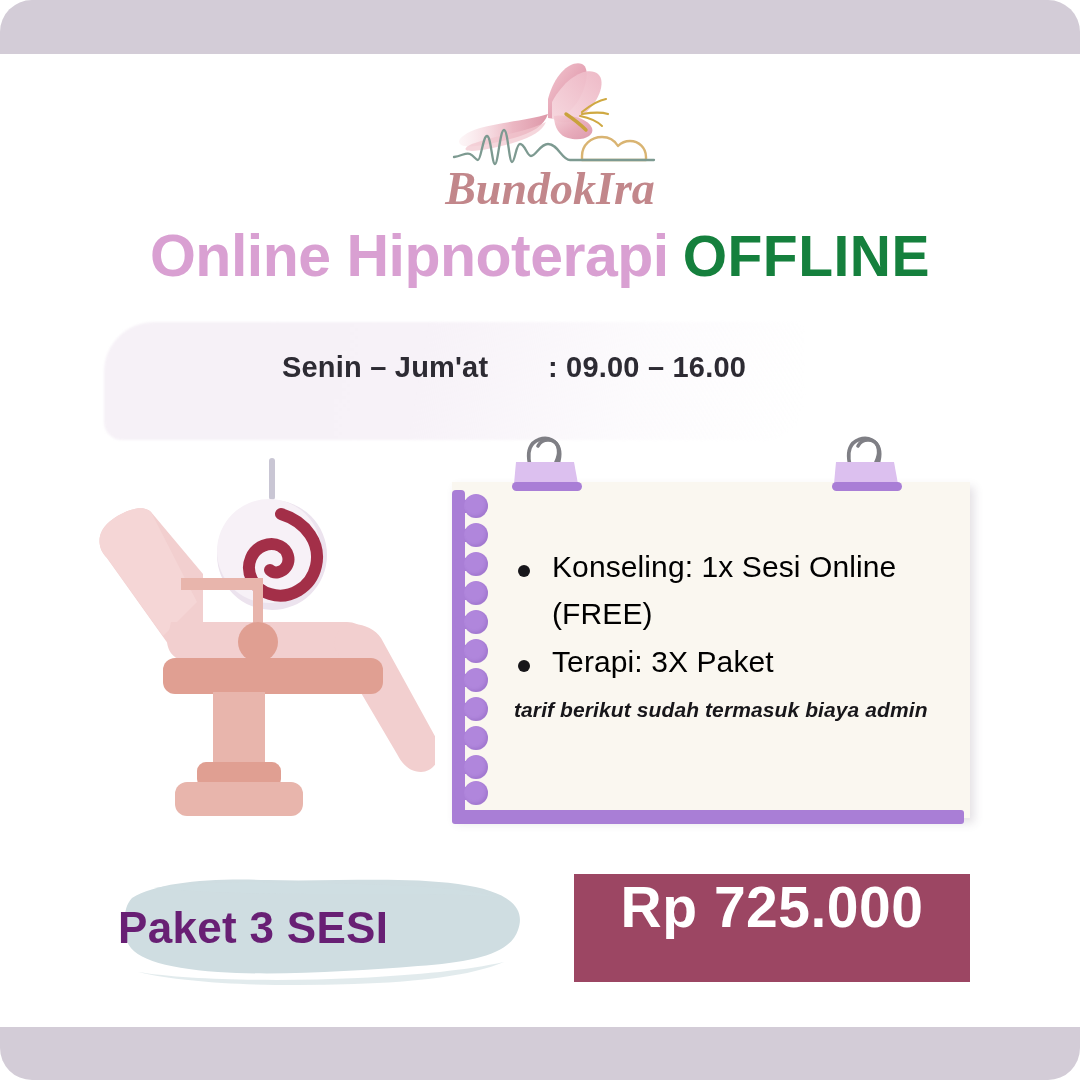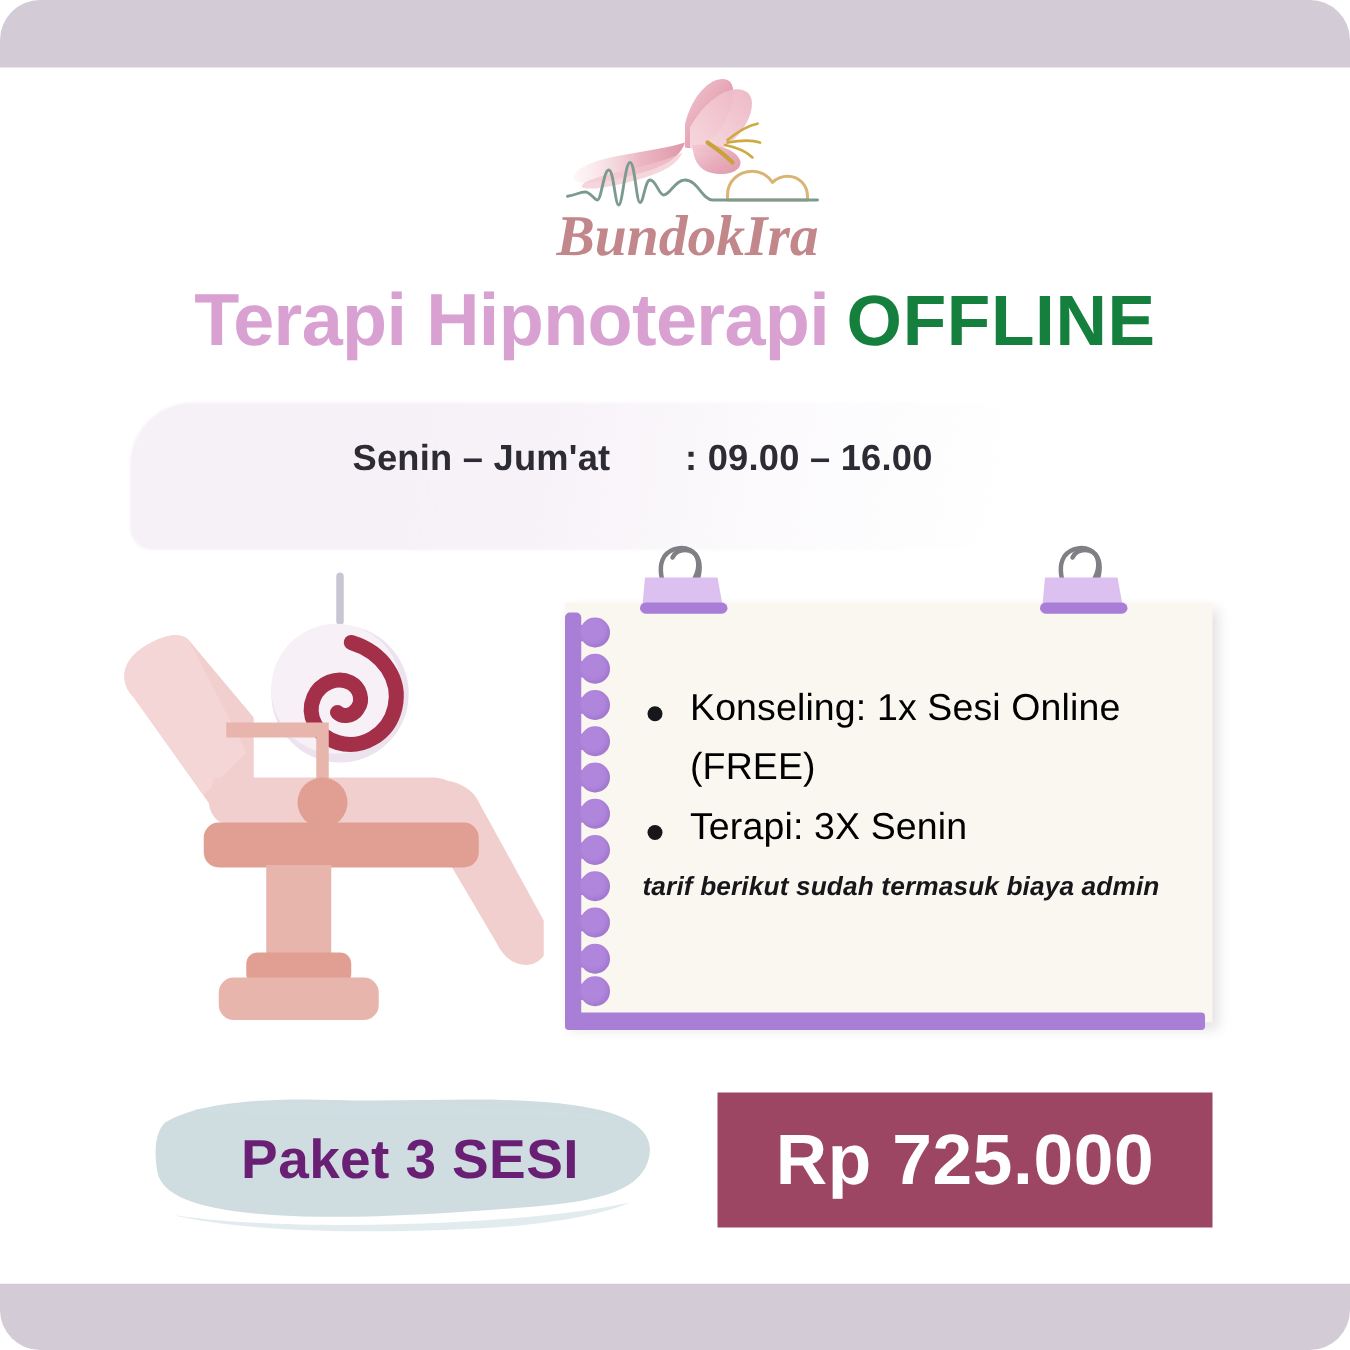--- a/index.html
+++ b/index.html
@@ -214,35 +214,34 @@
   }
   #brush-wrap svg { display: block; width: 420px; height: 120px; }
   #package-label {
     position: absolute;
     left: 118px;
     top: 868px;
     width: 420px;
     height: 120px;
     display: flex;
     align-items: center;
-    justify-content: center;
+    justify-content: flex-start;
     font-size: 44px;
     font-weight: bold;
     color: #681f74;
     letter-spacing: 0.3px;
   }
   #price-box {
     position: absolute;
     left: 574px;
     top: 874px;
     width: 396px;
     height: 108px;
     background: #9c4663;
     display: flex;
-    align-items: center;
     justify-content: center;
   }
   #price-text {
     font-size: 57px;
     font-weight: bold;
     color: #ffffff;
     letter-spacing: 0.5px;
   }
 </style>
 </head>
@@ -296,21 +295,21 @@
 
       <g>
         <path d="M24 105 C32 104 36 100 40 102 C44 104 46 108 48 108 C51 108 53 84 57 84 C61 84 62 112 65 112 C68 112 70 78 74 78 C78 78 79 110 82 110 C85 110 86 92 90 92 C95 92 97 104 101 104 C106 104 110 92 118 92 C128 92 132 108 140 108 L224 108" fill="none" stroke="#7d9a91" stroke-width="2.3" stroke-linecap="round" stroke-linejoin="round"></path>
       </g>
 
       <text x="120" y="152" text-anchor="middle" font-family="Liberation Serif, serif" font-size="46" font-style="italic" font-weight="bold" fill="#c2878b">BundokIra</text>
     </svg>
   </div>
 
   <div id="headline">
-    <span class="t1">Terapi Hipnoterapi</span><span class="t2">OFFLINE</span>
+    <span class="t1">Online Hipnoterapi</span><span class="t2">OFFLINE</span>
   </div>
 
   <div id="schedule-wash"></div>
   <div id="schedule">
     <table>
       <tbody>
           <tr>
         <td class="day">Senin – Jum'at</td>
         <td class="time">: 09.00 – 16.00</td>
       </tr>
@@ -382,21 +381,21 @@
     </div>
 
     <div id="note-content">
       <ul class="note-list">
         <li>
           <span class="dot"></span>
           <span>Konseling: 1x Sesi Online (FREE)</span>
         </li>
         <li>
           <span class="dot"></span>
-          <span>Terapi: 3X Senin</span>
+          <span>Terapi: 3X Paket</span>
         </li>
       </ul>
       <div id="note-footnote">tarif berikut sudah termasuk biaya admin</div>
     </div>
   </div>
 
   <div id="brush-wrap">
     <svg viewBox="0 0 420 120" xmlns="http://www.w3.org/2000/svg">
       <path d="M14 30 C40 14 92 10 150 12 C212 14 282 8 340 16 C392 23 408 40 400 62 C392 86 356 94 300 98 C238 103 160 108 100 104 C44 100 12 90 8 70 C5 54 6 38 14 30 Z" fill="#cfdde1"></path>
       <path d="M36 20 C90 12 170 14 240 16 C300 18 352 20 382 30 C360 26 306 26 246 26 C176 26 96 26 36 20 Z" fill="#cfdde1" opacity="0.75"></path>

